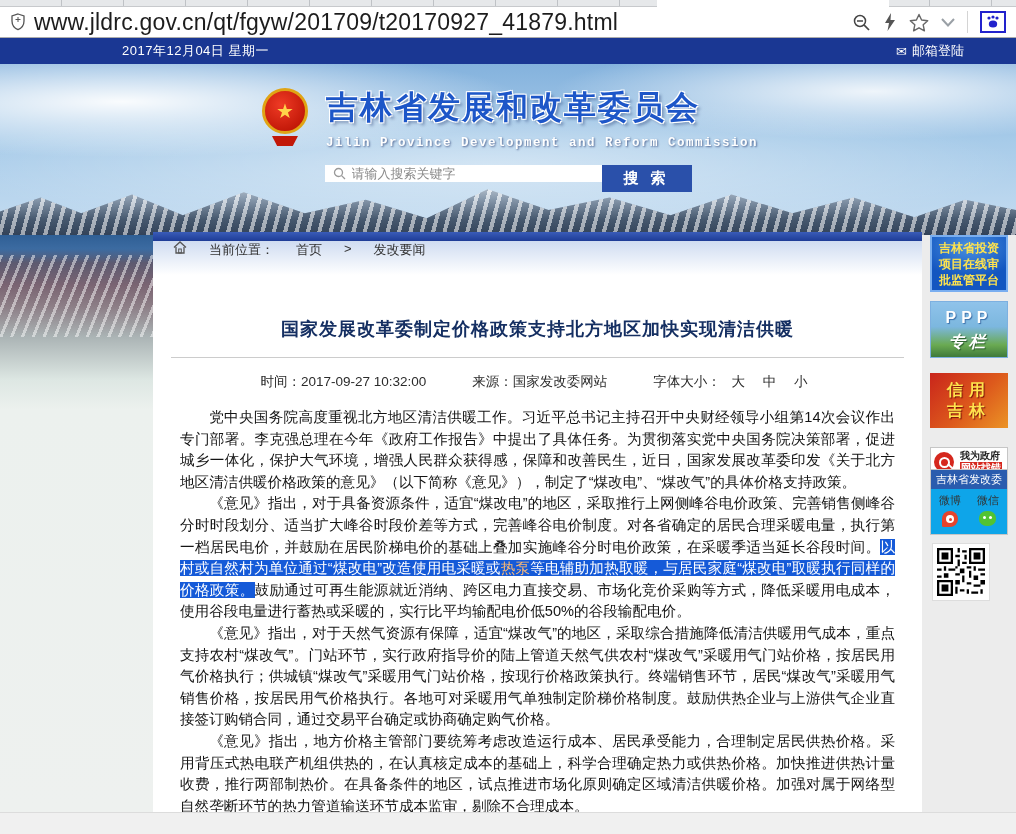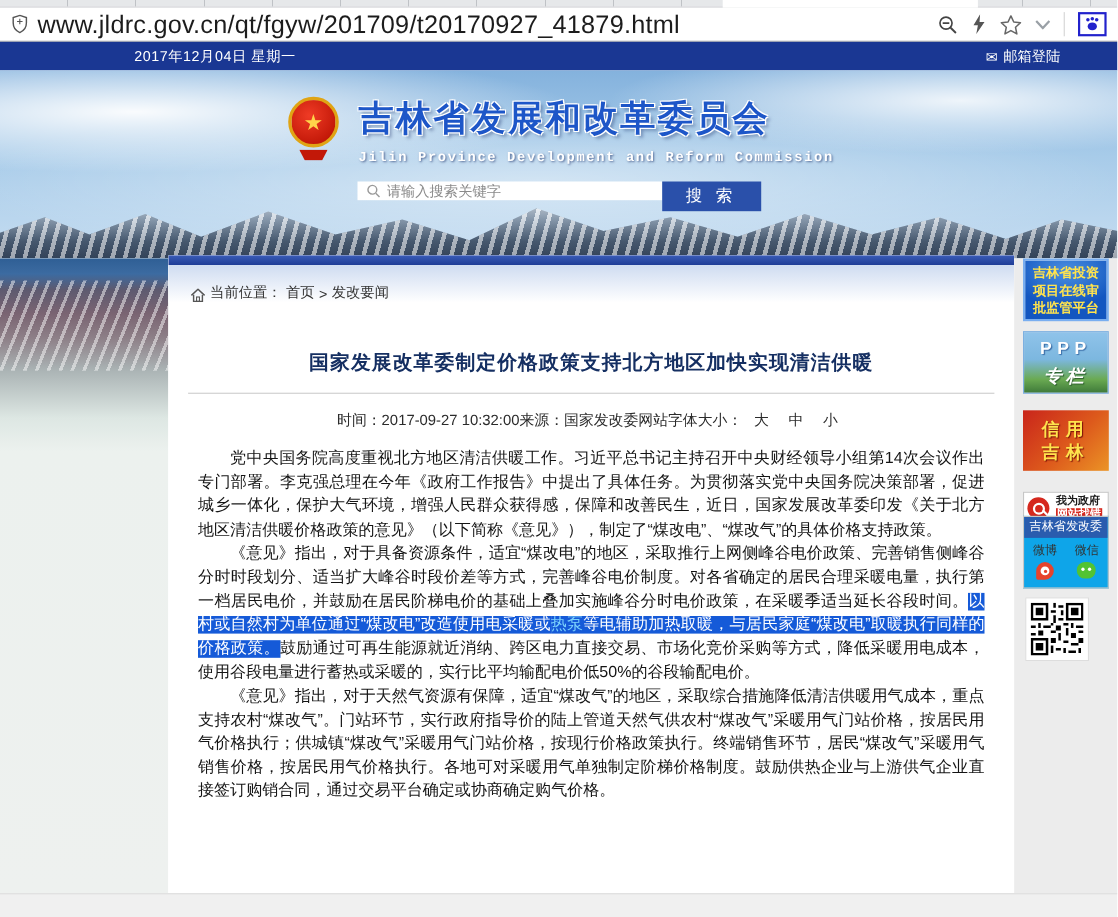--- a/index.html
+++ b/index.html
@@ -49,42 +49,42 @@
   .titles { text-align:left; }
   .site-zh { font-size:32px; font-weight:bold; color:#1d56c8; letter-spacing:2px;
     text-shadow:1px 1px 0 #fff,-1px -1px 0 #fff,1px -1px 0 #fff,-1px 1px 0 #fff,3px 3px 3px rgba(10,30,90,.35); }
   .site-en { margin-top:6px; font-family:"Liberation Mono",monospace; font-size:12.5px; font-weight:bold;
     color:#fff; letter-spacing:1.5px; text-shadow:1px 1px 2px rgba(10,30,90,.6); }
   .search-row { position:relative; display:flex; justify-content:center; margin-top:15px; }
   .search-box { width:277px; height:17px; background:#fff; display:flex; align-items:center; padding:0 8px; gap:6px; }
   .search-box input { border:none; outline:none; flex:1; font-size:13px; color:#555; background:transparent; font-family:inherit; }
   .search-box input::placeholder { color:#8a8a8a; }
   .search-btn { width:90px; height:27px; border:none; background:#2a50aa; color:#fff; font-size:15px;
-    font-weight:normal; letter-spacing:4px; cursor:pointer; font-family:inherit; }
+    font-weight:bold; letter-spacing:4px; cursor:pointer; font-family:inherit; }
 
   
   .left-strip { position:absolute; top:235px; left:0; width:153px; height:577px;
     background:linear-gradient(to bottom,#2f5f95 0px,#3c6ba1 14px,#5d5a70 28px,#7a6472 50px,#8d7f87 72px,#abb4b5 102px,#dde7e3 145px,#ecf1ee 175px,#eef1ef 100%); }
   .left-strip .crater { position:absolute; top:20px; left:0; right:0; height:82px; opacity:.8;
     background:repeating-linear-gradient(112deg, rgba(255,255,255,.6) 0 3px, rgba(0,0,0,0) 3px 10px); }
 
   
   .content { position:absolute; top:232px; left:153px; width:769px; height:580px; background:#fff; overflow:hidden; }
   .content-topbar { height:9px; background:linear-gradient(to bottom,#3a5cb8,#1e3c96); }
   .breadcrumb { height:34px; background:linear-gradient(to bottom,#cfdcf1,#ffffff);
-    display:flex; align-items:flex-end; gap:4px; padding-left:20px; font-size:13px; color:#333; }
+    display:flex; align-items:flex-start; gap:22px; padding-left:20px; font-size:13px; color:#333; }
   .breadcrumb a { color:#333; text-decoration:none; cursor:pointer; }
   .title { text-align:center; font-size:18px; font-weight:bold; color:#152f62; margin:42px 40px 0; letter-spacing:1px; }
   .divider { margin:16px 18px 0; border-top:1px solid #ccc; }
-  .meta { display:flex; justify-content:center; margin-top:15px; font-size:13.5px; color:#2b2b2b; }
+  .meta { display:flex; justify-content:center; gap:46px; margin-top:15px; font-size:13.5px; color:#2b2b2b; }
   .meta .sizes span.sz { margin:0 7px; cursor:pointer; }
   .article-body { margin:16px 27px 0; font-size:14.6px; line-height:21.6px; color:#141414; text-align:justify; }
   .para { text-indent:2em; }
   .sel { background:#155ad8; color:#fff; }
-  .sel-dark { color:#7dd3fc; }
+  .sel-dark { color:#fdba74; }
 
   
   .sidebar-col { position:absolute; top:235px; left:922px; width:94px; height:577px; background:#ececec; }
   .sb { position:absolute; left:8px; width:78px; overflow:hidden; cursor:pointer; }
   .b1 { top:0; height:57px; border:2px solid #79aef0;
     background:radial-gradient(80% 70% at 50% 18%, #4a8fe0, #1356c0 85%);
     color:#ffe34d; font-weight:bold; font-size:12px; line-height:16px; text-align:center; padding-top:3px; }
   .b2 { top:66px; height:57px; border:1px solid #7db0e0; text-align:center; color:#fff;
     background:linear-gradient(to bottom,#8fc3ea 0%,#7cb7df 45%,#6aaa52 78%,#3f7a3a 100%); }
   .b2 .ppp { margin-top:7px; font-size:16px; font-weight:bold; letter-spacing:5px; text-shadow:1px 1px 1px #3a6ea8; }
@@ -232,20 +232,21 @@
         <span class="sz">大</span>
         <span class="sz">中</span>
         <span class="sz">小</span>
       </span>
     </div>
 
     <div class="article-body">
         <p class="para"><span>党中央国务院高度重视北方地区清洁供暖工作。习近平总书记主持召开中央财经领导小组第14次会议作出专门部署。李克强总理在今年《政府工作报告》中提出了具体任务。为贯彻落实党中央国务院决策部署，促进城乡一体化，保护大气环境，增强人民群众获得感，保障和改善民生，近日，国家发展改革委印发《关于北方地区清洁供暖价格政策的意见》（以下简称《意见》），制定了“煤改电”、“煤改气”的具体价格支持政策。</span></p>
         <p class="para"><span>《意见》指出，对于具备资源条件，适宜“煤改电”的地区，采取推行上网侧峰谷电价政策、完善销售侧峰谷分时时段划分、适当扩大峰谷时段价差等方式，完善峰谷电价制度。对各省确定的居民合理采暖电量，执行第一档居民电价，并鼓励在居民阶梯电价的基础上叠加实施峰谷分时电价政策，在采暖季适当延长谷段时间。</span><span class="sel">以村或自然村为单位通过“煤改电”改造使用电采暖或</span><span class="sel sel-dark">热泵</span><span class="sel">等电辅助加热取暖，与居民家庭“煤改电”取暖执行同样的价格政策。</span><span>鼓励通过可再生能源就近消纳、跨区电力直接交易、市场化竞价采购等方式，降低采暖用电成本，使用谷段电量进行蓄热或采暖的，实行比平均输配电价低50%的谷段输配电价。</span></p>
         <p class="para"><span>《意见》指出，对于天然气资源有保障，适宜“煤改气”的地区，采取综合措施降低清洁供暖用气成本，重点支持农村“煤改气”。门站环节，实行政府指导价的陆上管道天然气供农村“煤改气”采暖用气门站价格，按居民用气价格执行；供城镇“煤改气”采暖用气门站价格，按现行价格政策执行。终端销售环节，居民“煤改气”采暖用气销售价格，按居民用气价格执行。各地可对采暖用气单独制定阶梯价格制度。鼓励供热企业与上游供气企业直接签订购销合同，通过交易平台确定或协商确定购气价格。</span></p>
+        <p class="para"><span>《意见》指出，地方价格主管部门要统筹考虑改造运行成本、居民承受能力，合理制定居民供热价格。采用背压式热电联产机组供热的，在认真核定成本的基础上，科学合理确定热力或供热价格。加快推进供热计量收费，推行两部制热价。在具备条件的地区，试点推进市场化原则确定区域清洁供暖价格。加强对属于网络型自然垄断环节的热力管道输送环节成本监审，剔除不合理成本。</span></p>
       </div>
   </div>
 
   <div class="sidebar-col">
     <div class="sb b1">
       <div>吉林省投资</div>
       <div>项目在线审</div>
       <div>批监管平台</div>
     </div>
     <div class="sb b2">

